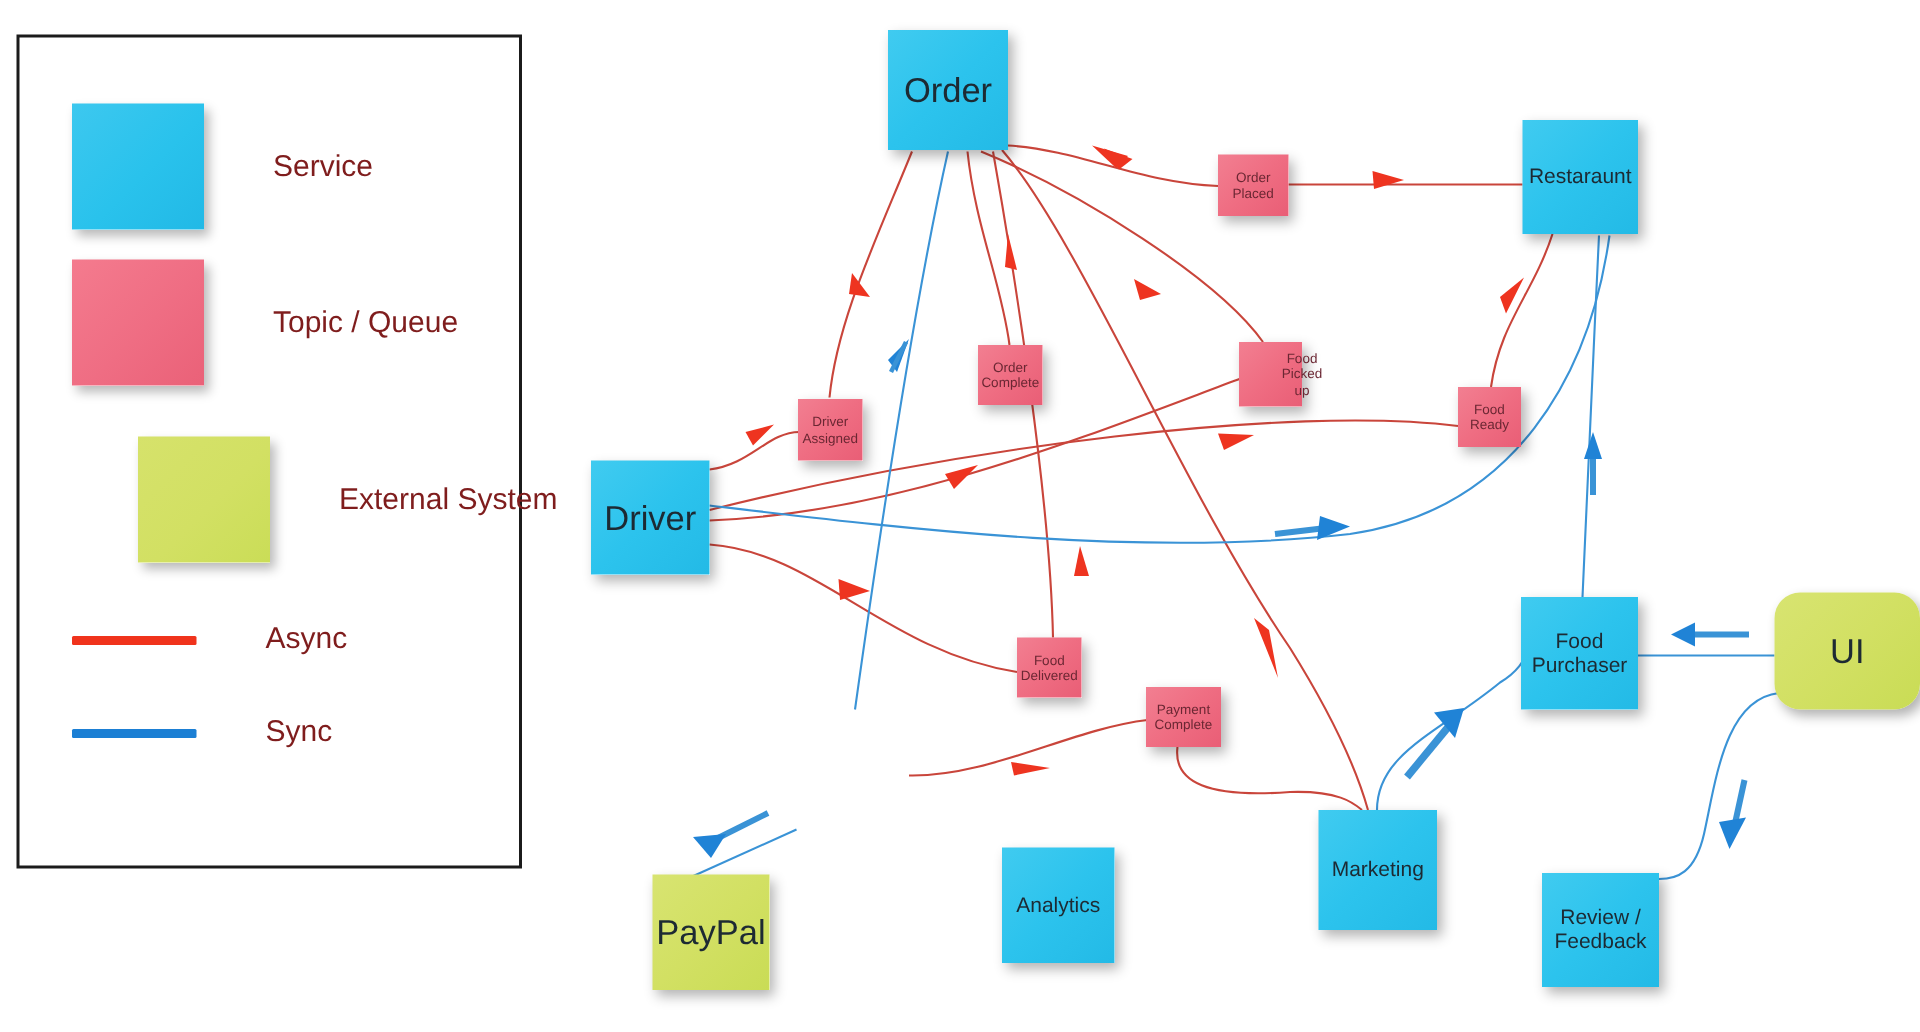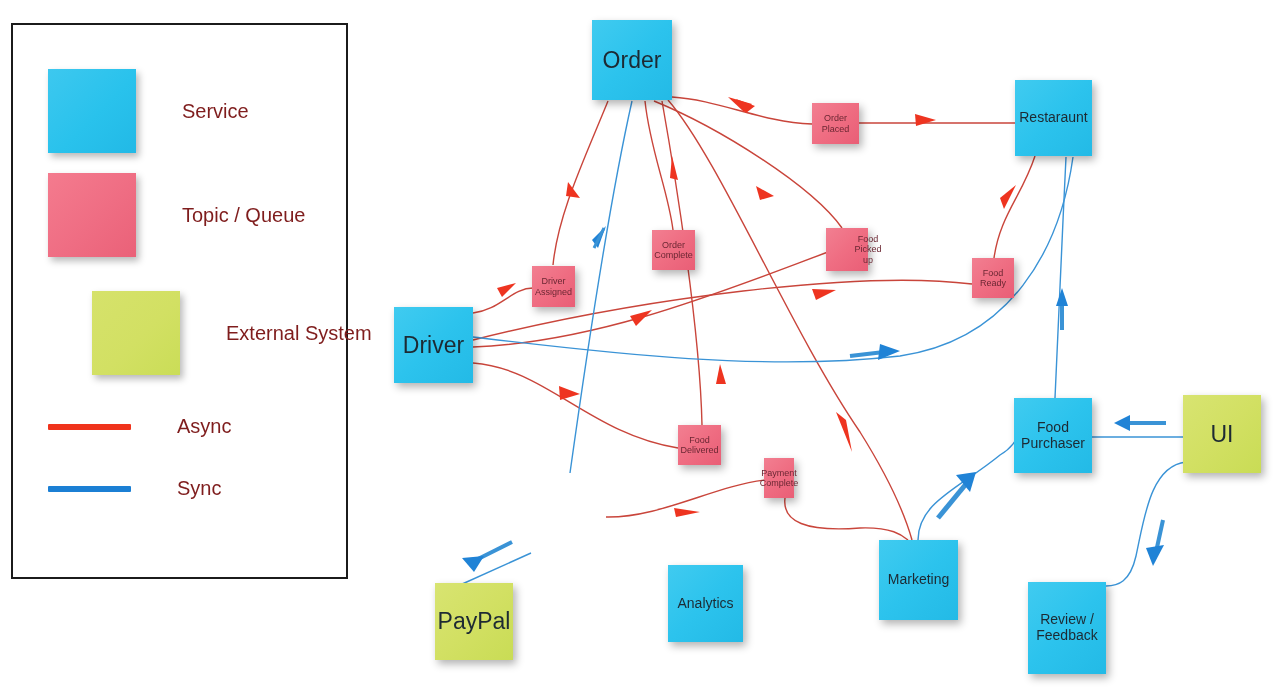--- a/index.html
+++ b/index.html
@@ -225,29 +225,29 @@
   </div>
 
   <div class="note service mid" style="left:879px; top:540px; width:79px; height:80px;">
     <span class="note-label">Marketing</span>
   </div>
 
   <div class="note service mid" style="left:1014px; top:398px; width:78px; height:75px;">
     <span class="note-label">Food Purchaser</span>
   </div>
 
-  <div class="note service mid" style="left:1028px; top:582px; width:78px; height:92px;">
+  <div class="note service mid" style="left:1028px; top:582px; width:78px; height:76px;">
     <span class="note-label">Review / Feedback</span>
   </div>
 
   <div class="note external big" style="left:435px; top:583px; width:78px; height:77px;">
     <span class="note-label">PayPal</span>
   </div>
 
-  <div class="note external big" style="left:1183px; top:395px; width:78px; height:78px;">
+  <div class="note external big" style="left:1183px; top:395px; width:97px; height:78px;border-radius:17px;">
     <span class="note-label">UI</span>
   </div>
 
   <div class="note topic small" style="left:812px; top:103px; width:47px; height:41px;">
     <span class="note-label">Order Placed</span>
   </div>
 
   <div class="note topic small" style="left:532px; top:266px; width:43px; height:41px;">
     <span class="note-label">Driver Assigned</span>
   </div>
@@ -261,17 +261,17 @@
   </div>
 
   <div class="note topic small" style="left:972px; top:258px; width:42px; height:40px;">
     <span class="note-label">Food Ready</span>
   </div>
 
   <div class="note topic small" style="left:678px; top:425px; width:43px; height:40px;">
     <span class="note-label">Food Delivered</span>
   </div>
 
-  <div class="note topic small" style="left:764px; top:458px; width:30px; height:40px;">
+  <div class="note topic small" style="left:764px; top:458px; width:50px; height:40px;">
     <span class="note-label">Payment Complete</span>
   </div>
 
 </div>
 
 </body></html>

